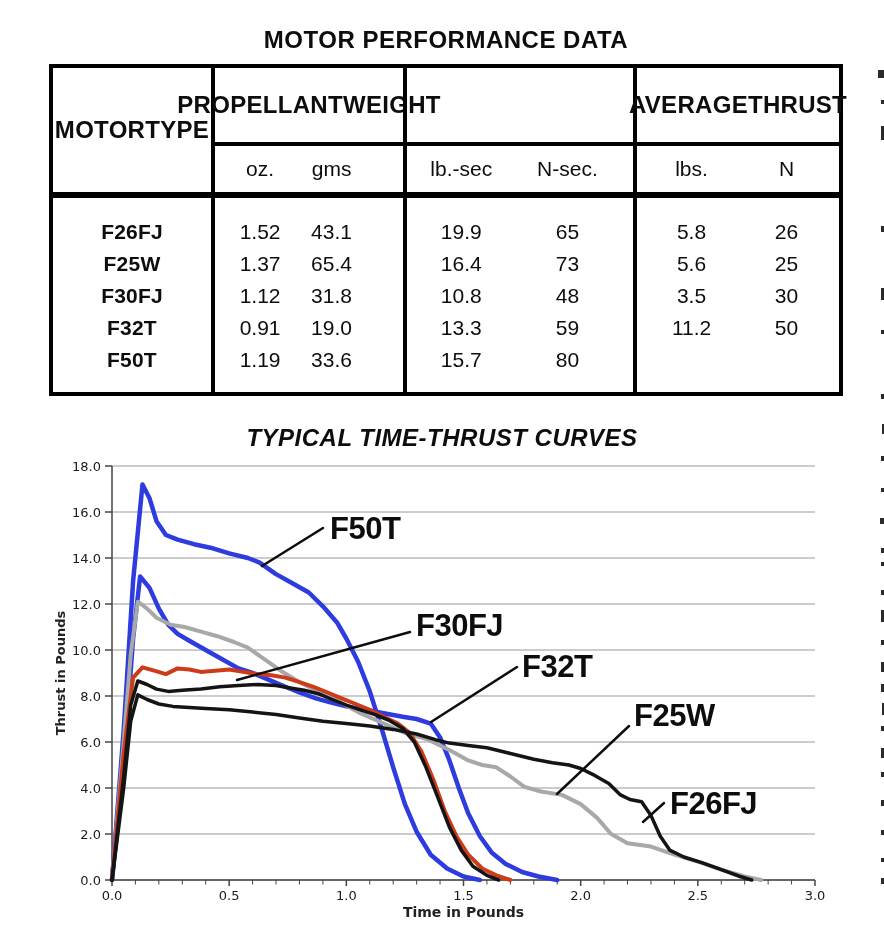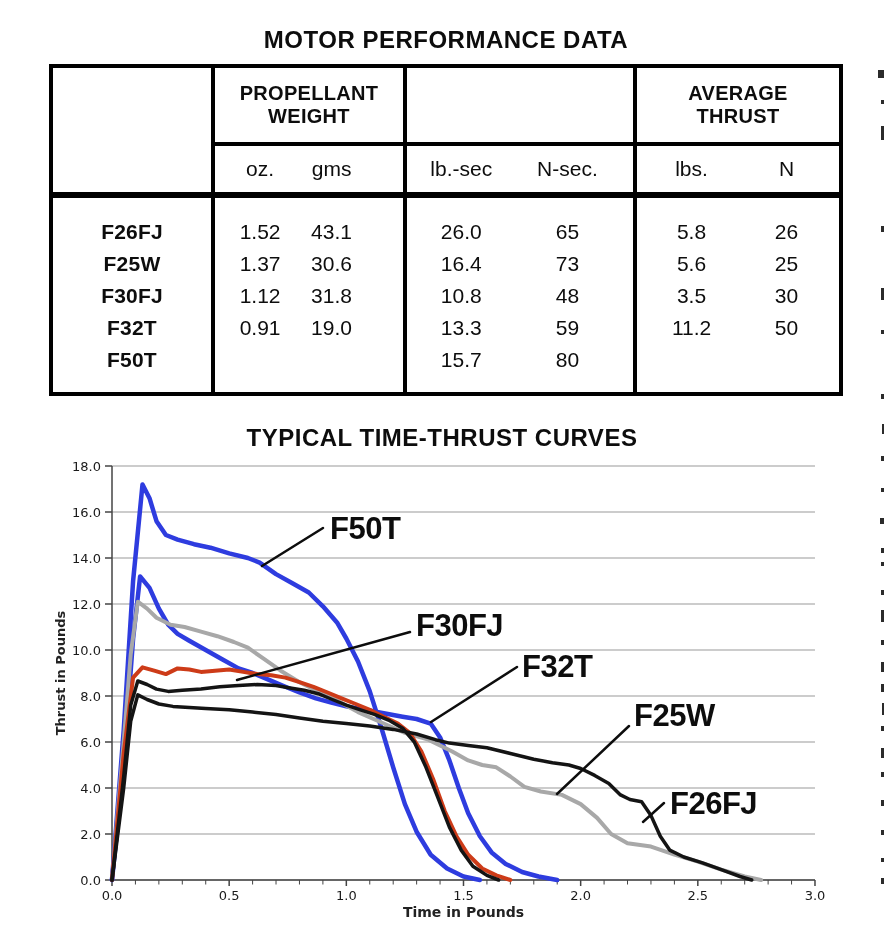--- a/index.html
+++ b/index.html
@@ -1,29 +1,29 @@
 <!DOCTYPE html>
 <html><head>
 <meta charset="utf-8">
 <style>
   html,body{margin:0;padding:0;}
   body{width:884px;height:936px;background:#ffffff;position:relative;overflow:hidden;
        font-family:"Liberation Sans",sans-serif;color:#0d0d0d;}
   .title1{position:absolute;top:26px;left:49px;width:794px;text-align:center;
           font-weight:bold;font-size:24px;letter-spacing:.5px;}
   .title2{position:absolute;top:424px;left:0;width:884px;text-align:center;
-          font-weight:bold;font-size:24px;letter-spacing:.5px;}
+          font-weight:bold;font-size:24px;letter-spacing:.5px;font-style:italic;}
   
   .tbl{position:absolute;left:49px;top:64px;width:794px;height:332px;box-sizing:border-box;
        border:4px solid #000;display:grid;
        grid-template-columns:158px 4px 188px 4px 226px 4px 202px;
        grid-template-rows:74px 4px 46px 6px 1fr;}
   .vdiv{background:#000;grid-row:1/6;}
-  .hcell{display:flex;flex-direction:column;align-items:center;justify-content:center;
-         font-weight:bold;font-size:20px;line-height:1.15;letter-spacing:.3px;text-align:center;}
+  .hcell{display:flex;align-items:center;justify-content:center;
+         font-weight:bold;font-size:24px;line-height:1.15;letter-spacing:.3px;text-align:center;}
   .motorhead{grid-column:1;grid-row:1/4;}
   .subdiv{background:#000;}
   .units{display:flex;align-items:center;font-size:21px;}
   .pair{display:flex;width:100%;align-items:center;}
   .pa,.pb{text-align:center;}
   .c2 .pa{width:48%}.c2 .pb{width:28%}
   .c3 .pa{width:48%}.c3 .pb{width:46%}
   .c4 .pa{width:54%}.c4 .pb{width:40%}
   .dcol{grid-row:5;display:flex;flex-direction:column;padding-top:18px;font-size:21px;}
   .drow{height:32px;display:flex;align-items:center;justify-content:center;}
@@ -39,20 +39,24 @@
   .tick-text{font-family:"DejaVu Sans",sans-serif;font-size:13px;fill:#1a1a1a;}
   .frag{position:absolute;background:#2b2b2b;}
 </style>
 </head>
 <body>
 
 <div class="title1">MOTOR PERFORMANCE DATA</div>
 
 <div class="tbl">
 
+  <div class="hcell motorhead">
+    <span>MOTOR</span>
+    <span>TYPE</span>
+  </div>
   <div class="vdiv" style="grid-column:2"></div>
 
   <div class="hcell" style="grid-column:3;grid-row:1">
     <span>PROPELLANT</span>
     <span>WEIGHT</span>
   </div>
   <div class="vdiv" style="grid-column:4"></div>
   <div class="vdiv" style="grid-column:6"></div>
   <div class="hcell" style="grid-column:7;grid-row:1">
     <span>AVERAGE</span>
@@ -95,41 +99,47 @@
   <div class="dcol c2" style="grid-column:3">
     <div class="drow">
         <div class="pair">
           <span class="pa">1.52</span>
           <span class="pb">43.1</span>
         </div>
       </div>
     <div class="drow">
         <div class="pair">
           <span class="pa">1.37</span>
-          <span class="pb">30.6</span>
+          <span class="pb">65.4</span>
         </div>
       </div>
     <div class="drow">
         <div class="pair">
           <span class="pa">1.12</span>
           <span class="pb">31.8</span>
         </div>
       </div>
     <div class="drow">
         <div class="pair">
           <span class="pa">0.91</span>
           <span class="pb">19.0</span>
         </div>
       </div>
+    <div class="drow">
+        <div class="pair">
+          <span class="pa">1.19</span>
+          <span class="pb">33.6</span>
+        </div>
+      </div>
   </div>
 
   <div class="dcol c3" style="grid-column:5">
     <div class="drow">
         <div class="pair">
-          <span class="pa">26.0</span>
+          <span class="pa">19.9</span>
           <span class="pb">65</span>
         </div>
       </div>
     <div class="drow">
         <div class="pair">
           <span class="pa">16.4</span>
           <span class="pb">73</span>
         </div>
       </div>
     <div class="drow">

